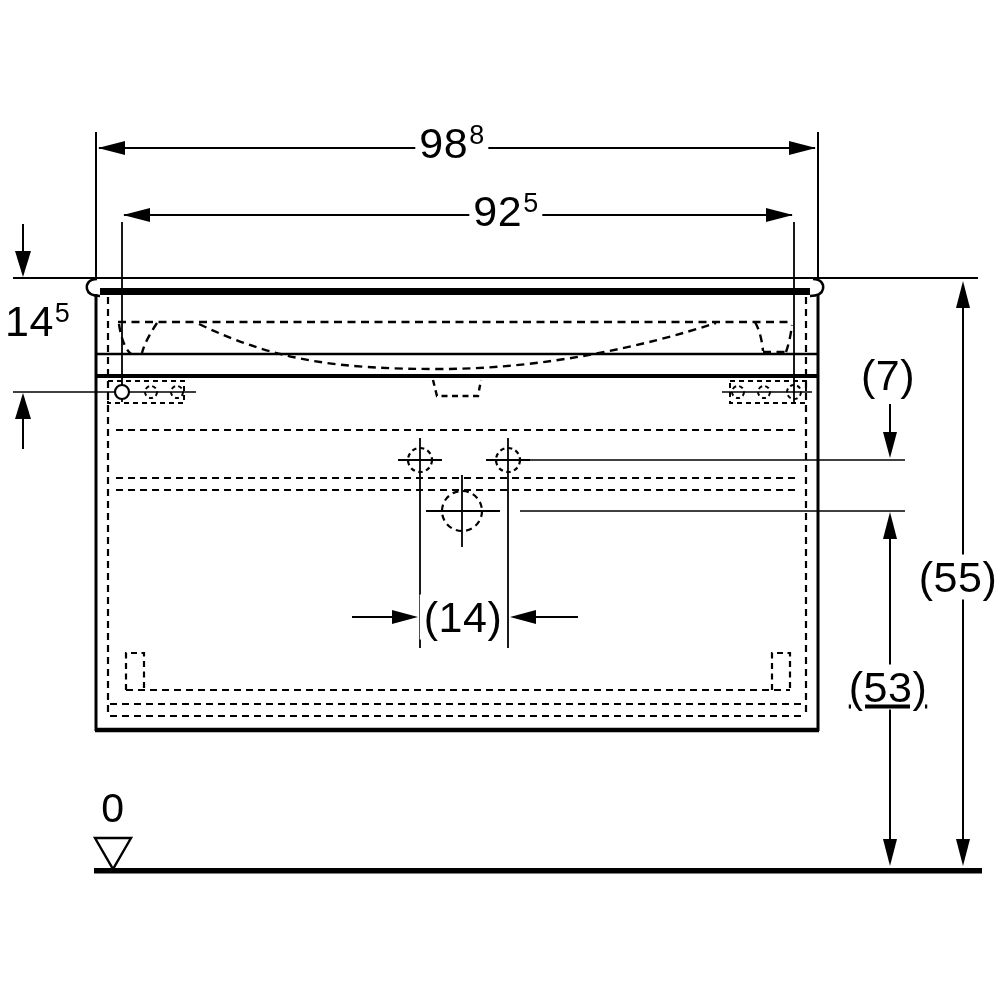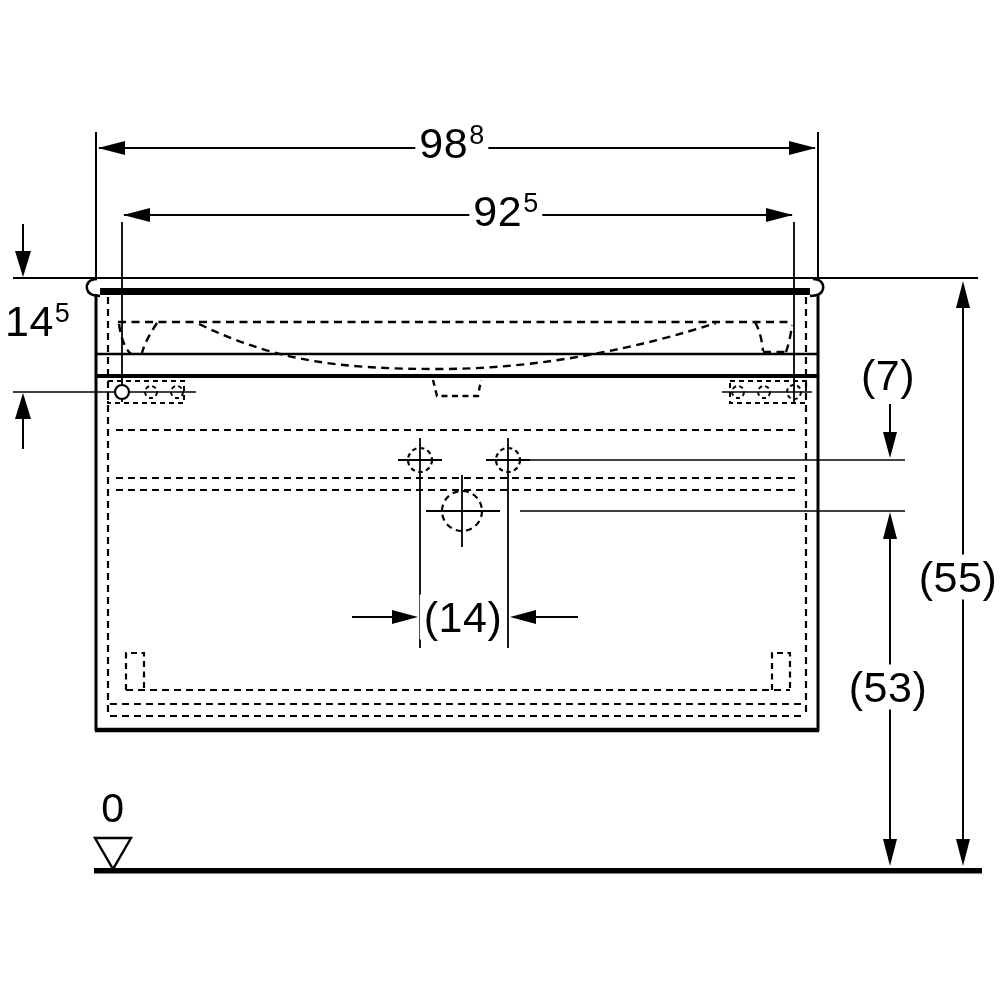--- a/index.html
+++ b/index.html
@@ -181,19 +181,19 @@
   </div>
 
   <div class="dim-label left-anchored" style="left:1px; top:321px;">
     <span>14</span><span class="sup">5</span>
   </div>
 
   <div class="dim-label" style="left:888px; top:375px;">(7)</div>
 
   <div class="dim-label" style="left:958px; top:577px;">(55)</div>
 
-  <div class="dim-label" style="left:888px; top:687px;">(53)</div>
+  <div class="dim-label" style="left:888px; top:687px;text-decoration:underline;">(53)</div>
 
   <div class="dim-label" style="left:463px; top:617px;">(14)</div>
 
   <div class="dim-label" style="left:113px; top:808px; font-size:41px;">0</div>
 
 </div>
 
 </body></html>

